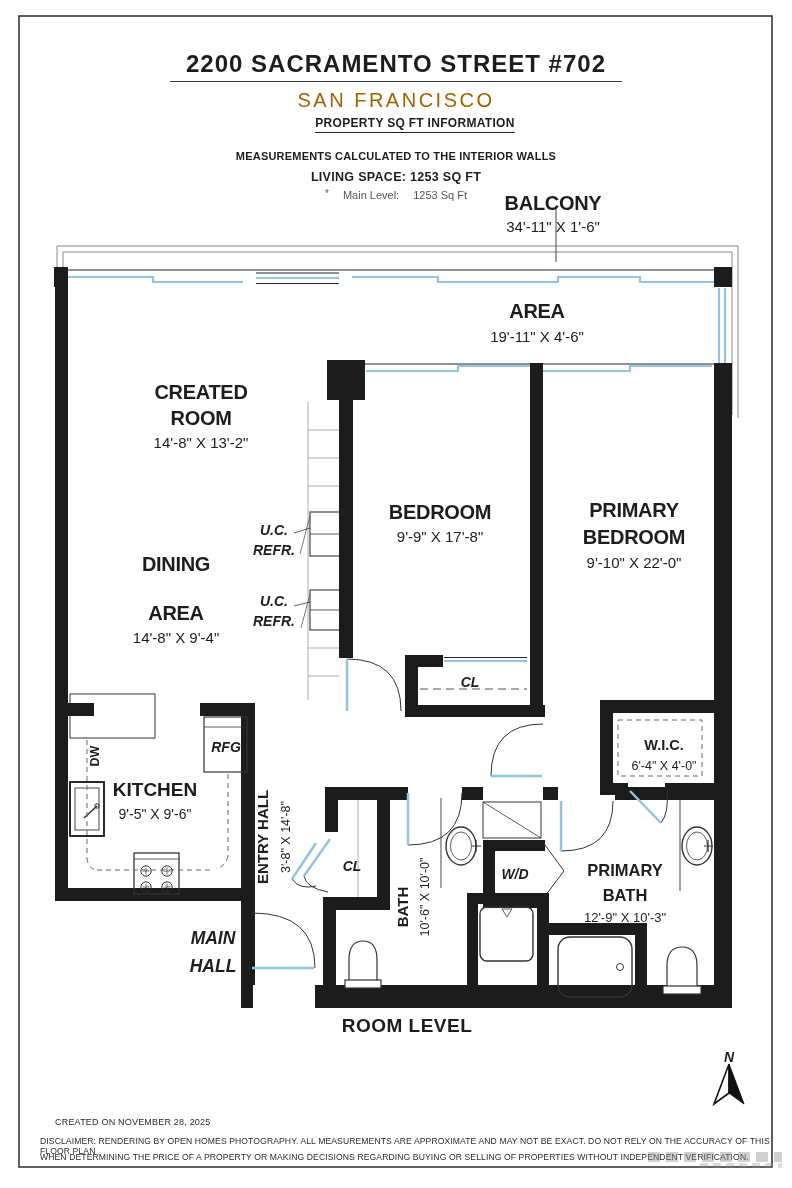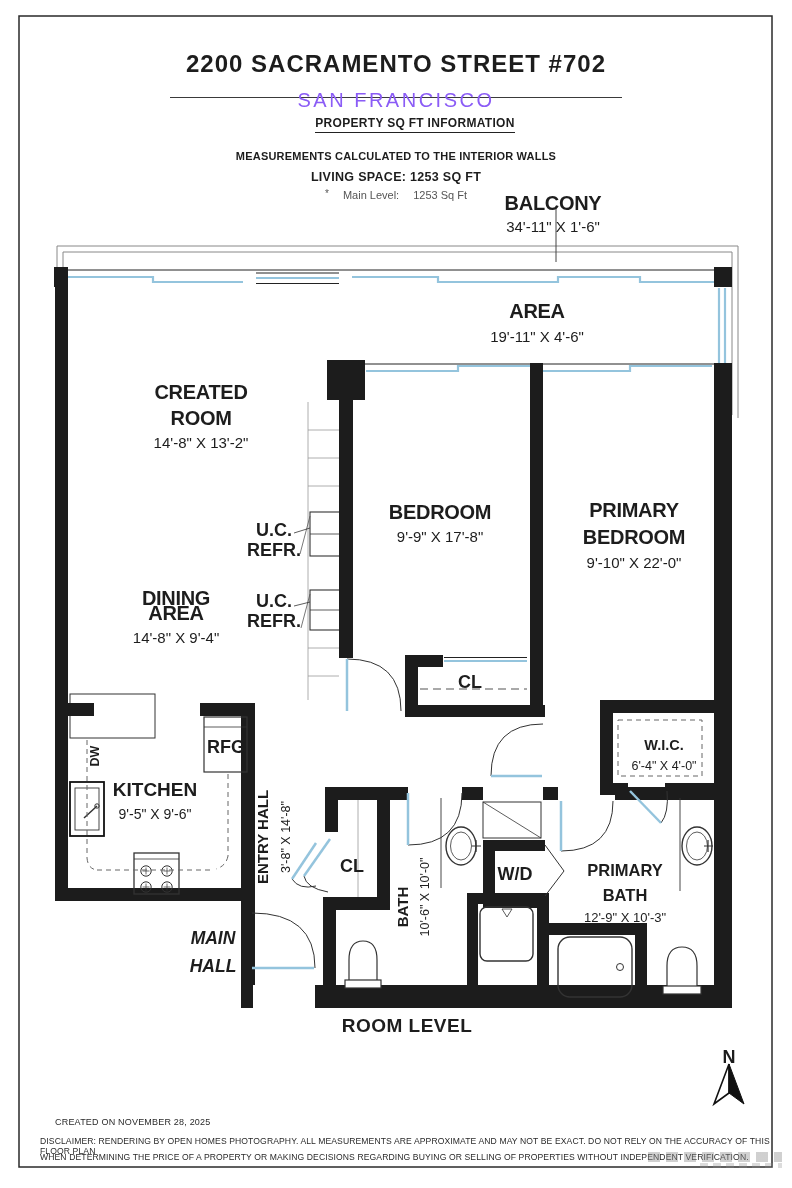--- a/index.html
+++ b/index.html
@@ -9,30 +9,30 @@
   .lbl{position:absolute;transform:translate(-50%,-50%);white-space:nowrap;
        text-align:center;line-height:1.05;color:#1d1d1d;}
   .rot{transform:translate(-50%,-50%) rotate(-90deg);}
   .b{font-weight:bold;}
   .s20{font-size:20px;letter-spacing:-0.3px;}
   .s19{font-size:19px;}
   .s17{font-size:17.5px;font-style:italic;}
   .s16{font-size:16.5px;}
   .s15{font-size:15px;}
   .s14{font-size:14.5px;}
-  .s13{font-size:18px;}
+  .s13{font-size:14px;font-style:italic;}
   .s12{font-size:12.5px;}
   .dim15{font-size:15px;font-weight:normal;}
   .dim14{font-size:14px;font-weight:normal;}
   .dim13{font-size:13px;font-weight:normal;}
   .dim12{font-size:12.5px;font-weight:normal;}
   #title-wrap{top:50px;}
   #title-wrap span{display:inline-block;font-size:24px;font-weight:bold;
-       letter-spacing:1px;border-bottom:1.6px solid #3a3a3a;padding:0 16px 19px 16px;}
-  #city{top:89px;font-size:20px;letter-spacing:2.5px;color:#8b5cf6;}
+       letter-spacing:1px;border-bottom:1.6px solid #3a3a3a;padding:0 16px 3px 16px;}
+  #city{top:89px;font-size:20px;letter-spacing:2.5px;color:#a16207;}
   #sqft-title{top:113px;margin-left:19px;}
   #sqft-title span{display:inline-block;font-size:12px;font-weight:bold;
        letter-spacing:.3px;border-bottom:1.3px solid #222;padding-bottom:2px;}
   #meas-note{top:150px;font-size:11px;font-weight:bold;letter-spacing:.2px;}
   #living-space{top:170px;font-size:12.5px;font-weight:bold;letter-spacing:.3px;}
   #level-note{top:188px;font-size:11px;color:#555;}
   #level-note .gap{display:inline-block;width:14px;}
   #level-note .bullet{vertical-align:2px;font-size:10px;}
   .footer-line{position:absolute;left:40px;color:#2a2a2a;}
   #created{top:1117px;font-size:9px;letter-spacing:.2px;margin-left:15px;}
@@ -251,21 +251,21 @@
 <div class="lbl b s20" style="left:553px;top:203px">BALCONY</div>
 <div class="lbl dim15" style="left:553px;top:227px">34'-11" X 1'-6"</div>
 
 <div class="lbl b s20" style="left:537px;top:311px">AREA</div>
 <div class="lbl dim15" style="left:537px;top:337px">19'-11" X 4'-6"</div>
 
 <div class="lbl b s20" style="left:201px;top:392px">CREATED</div>
 <div class="lbl b s20" style="left:201px;top:418px">ROOM</div>
 <div class="lbl dim15" style="left:201px;top:443px">14'-8" X 13'-2"</div>
 
-<div class="lbl b s20" style="left:176px;top:598px">DINING</div>
+<div class="lbl b s20" style="left:176px;top:564px">DINING</div>
 <div class="lbl b s20" style="left:176px;top:613px">AREA</div>
 <div class="lbl dim15" style="left:176px;top:638px">14'-8" X 9'-4"</div>
 
 <div class="lbl b s20" style="left:440px;top:512px">BEDROOM</div>
 <div class="lbl dim15" style="left:440px;top:537px">9'-9" X 17'-8"</div>
 
 <div class="lbl b s20" style="left:634px;top:510px">PRIMARY</div>
 <div class="lbl b s20" style="left:634px;top:537px">BEDROOM</div>
 <div class="lbl dim15" style="left:634px;top:563px">9'-10" X 22'-0"</div>
 

